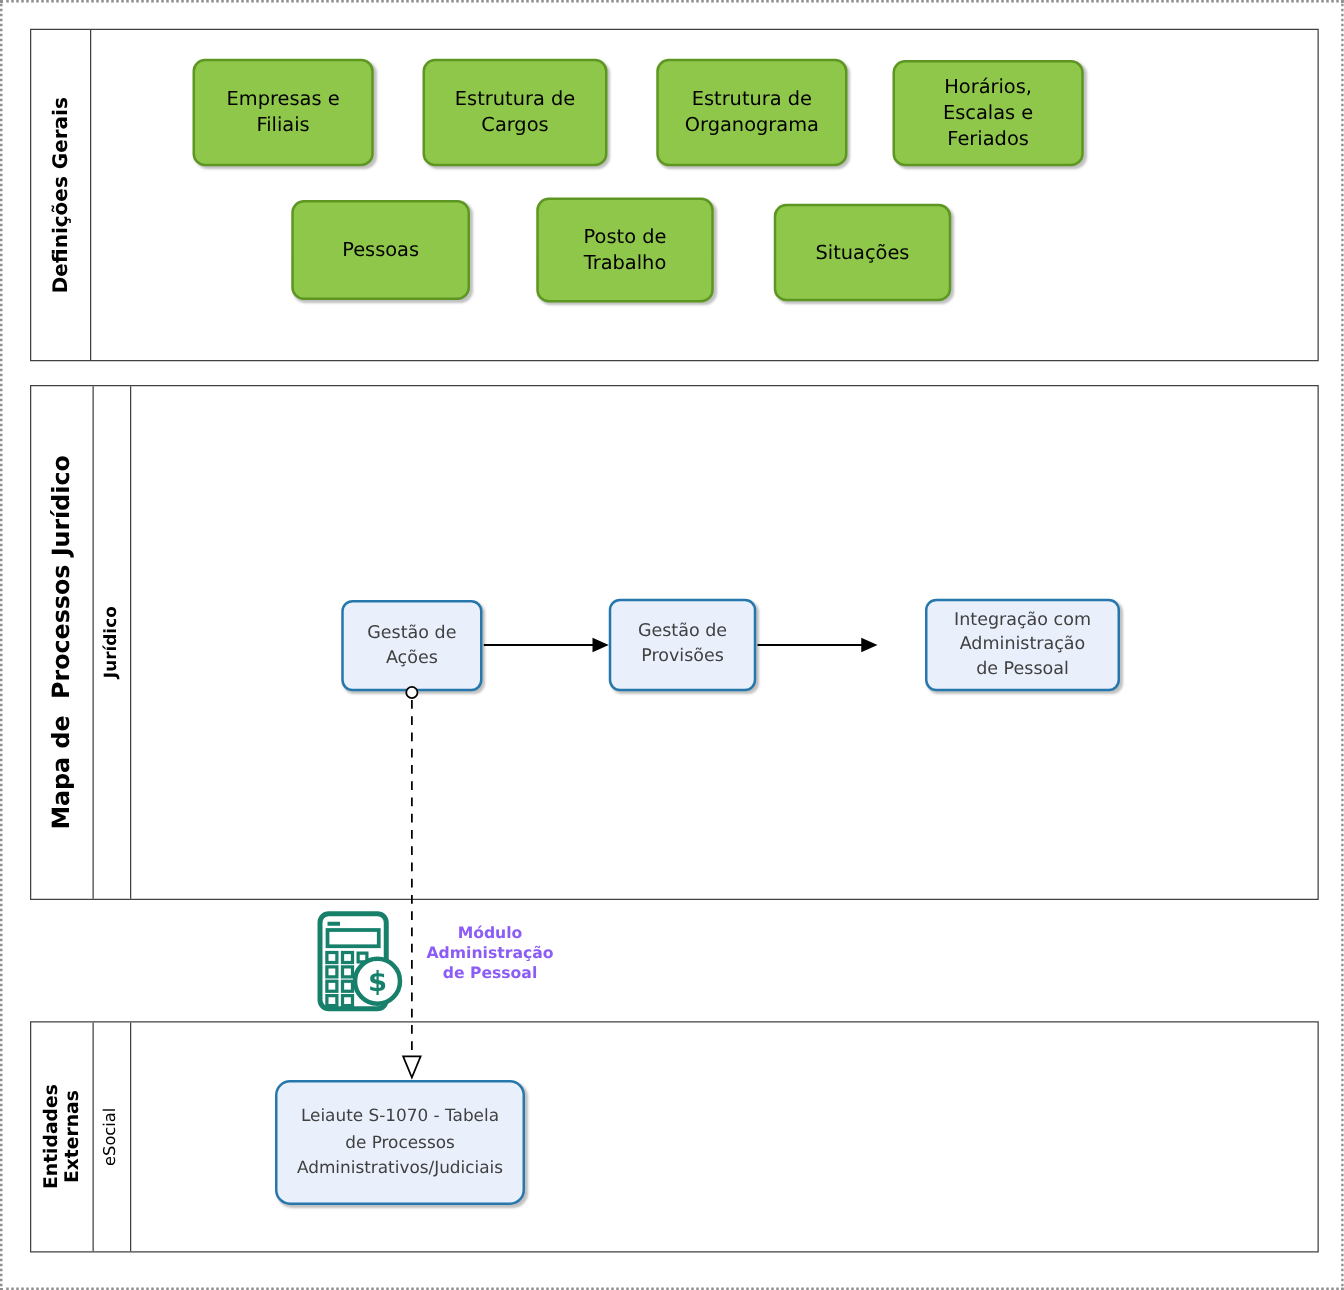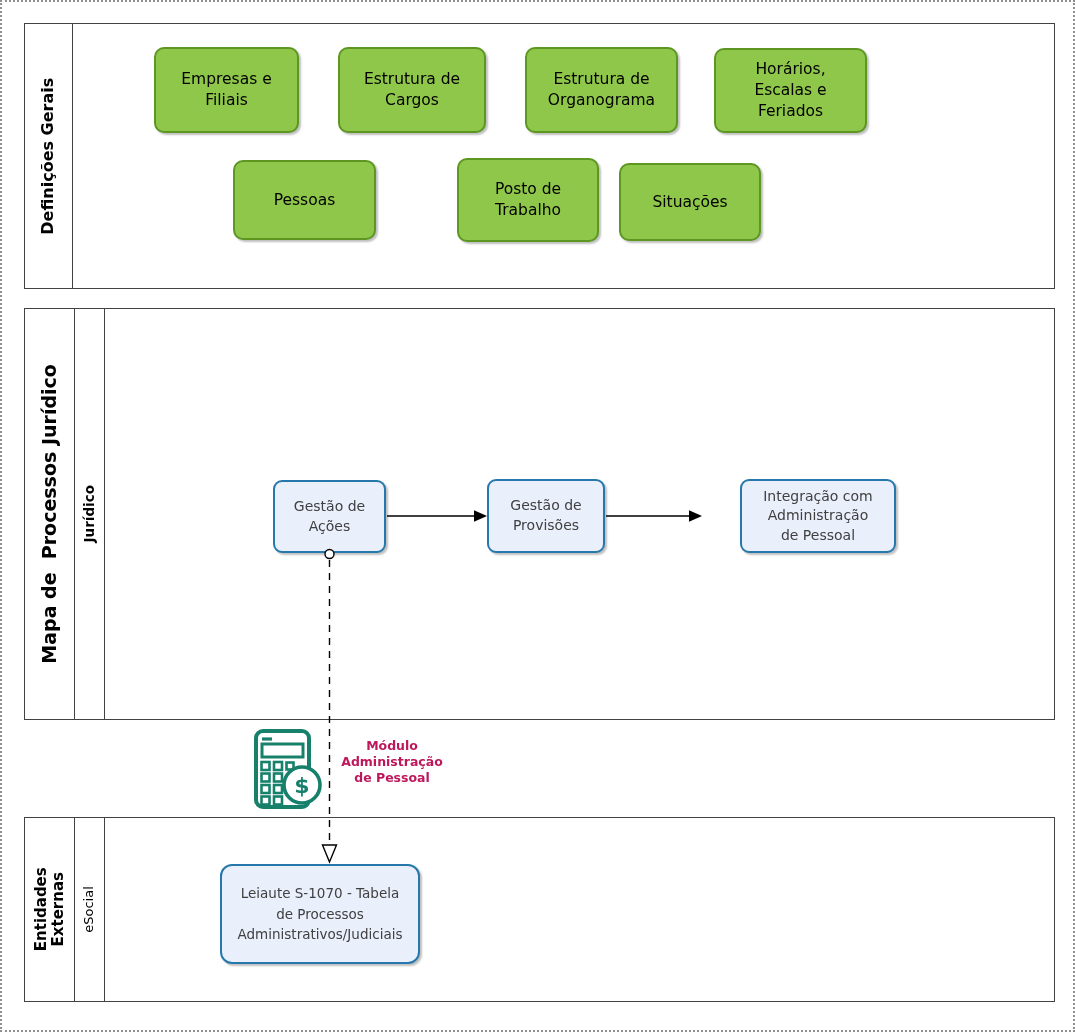--- a/index.html
+++ b/index.html
@@ -77,21 +77,21 @@
   }
 
   
   .annotation-label {
     position: absolute;
     left: 325px;
     top: 736px;
     width: 130px;
     font-size: 12.5px;
     font-weight: bold;
-    color: #be185d;
+    color: #8b5cf6;
     text-align: center;
     white-space: pre;
     line-height: 16px;
   }
   .calc-icon {
     position: absolute;
     left: 249px;
     top: 726px;
   }
 
@@ -137,21 +137,21 @@
   <div class="node green" style="left:152px; top:45px;  width:145px; height:86px;text-align:center;">Empresas e
 Filiais</div>
   <div class="node green" style="left:336px; top:45px;  width:148px; height:86px;">Estrutura de
 Cargos</div>
   <div class="node green" style="left:523px; top:45px;  width:153px; height:86px;">Estrutura de
 Organograma</div>
   <div class="node green" style="left:231px; top:158px; width:143px; height:80px;">Pessoas</div>
   <div class="node green" style="left:712px; top:46px;  width:153px; height:85px;">Horários,
 Escalas e
 Feriados</div>
-  <div class="node green" style="left:427px; top:156px; width:142px; height:84px;margin-left:28px;">Posto de
+  <div class="node green" style="left:427px; top:156px; width:142px; height:84px;">Posto de
 Trabalho</div>
   <div class="node green" style="left:617px; top:161px; width:142px; height:78px;text-align:right;">Situações</div>
 
   <div class="node blue" style="left:271px; top:478px; width:113px; height:73px;">Gestão de
 Ações</div>
   <div class="node blue" style="left:485px; top:477px; width:118px; height:74px;">Gestão de
 Provisões</div>
   <div class="node blue" style="left:700px; top:477px; width:156px; height:74px;margin-left:38px;">Integração com
 Administração
 de Pessoal</div>

